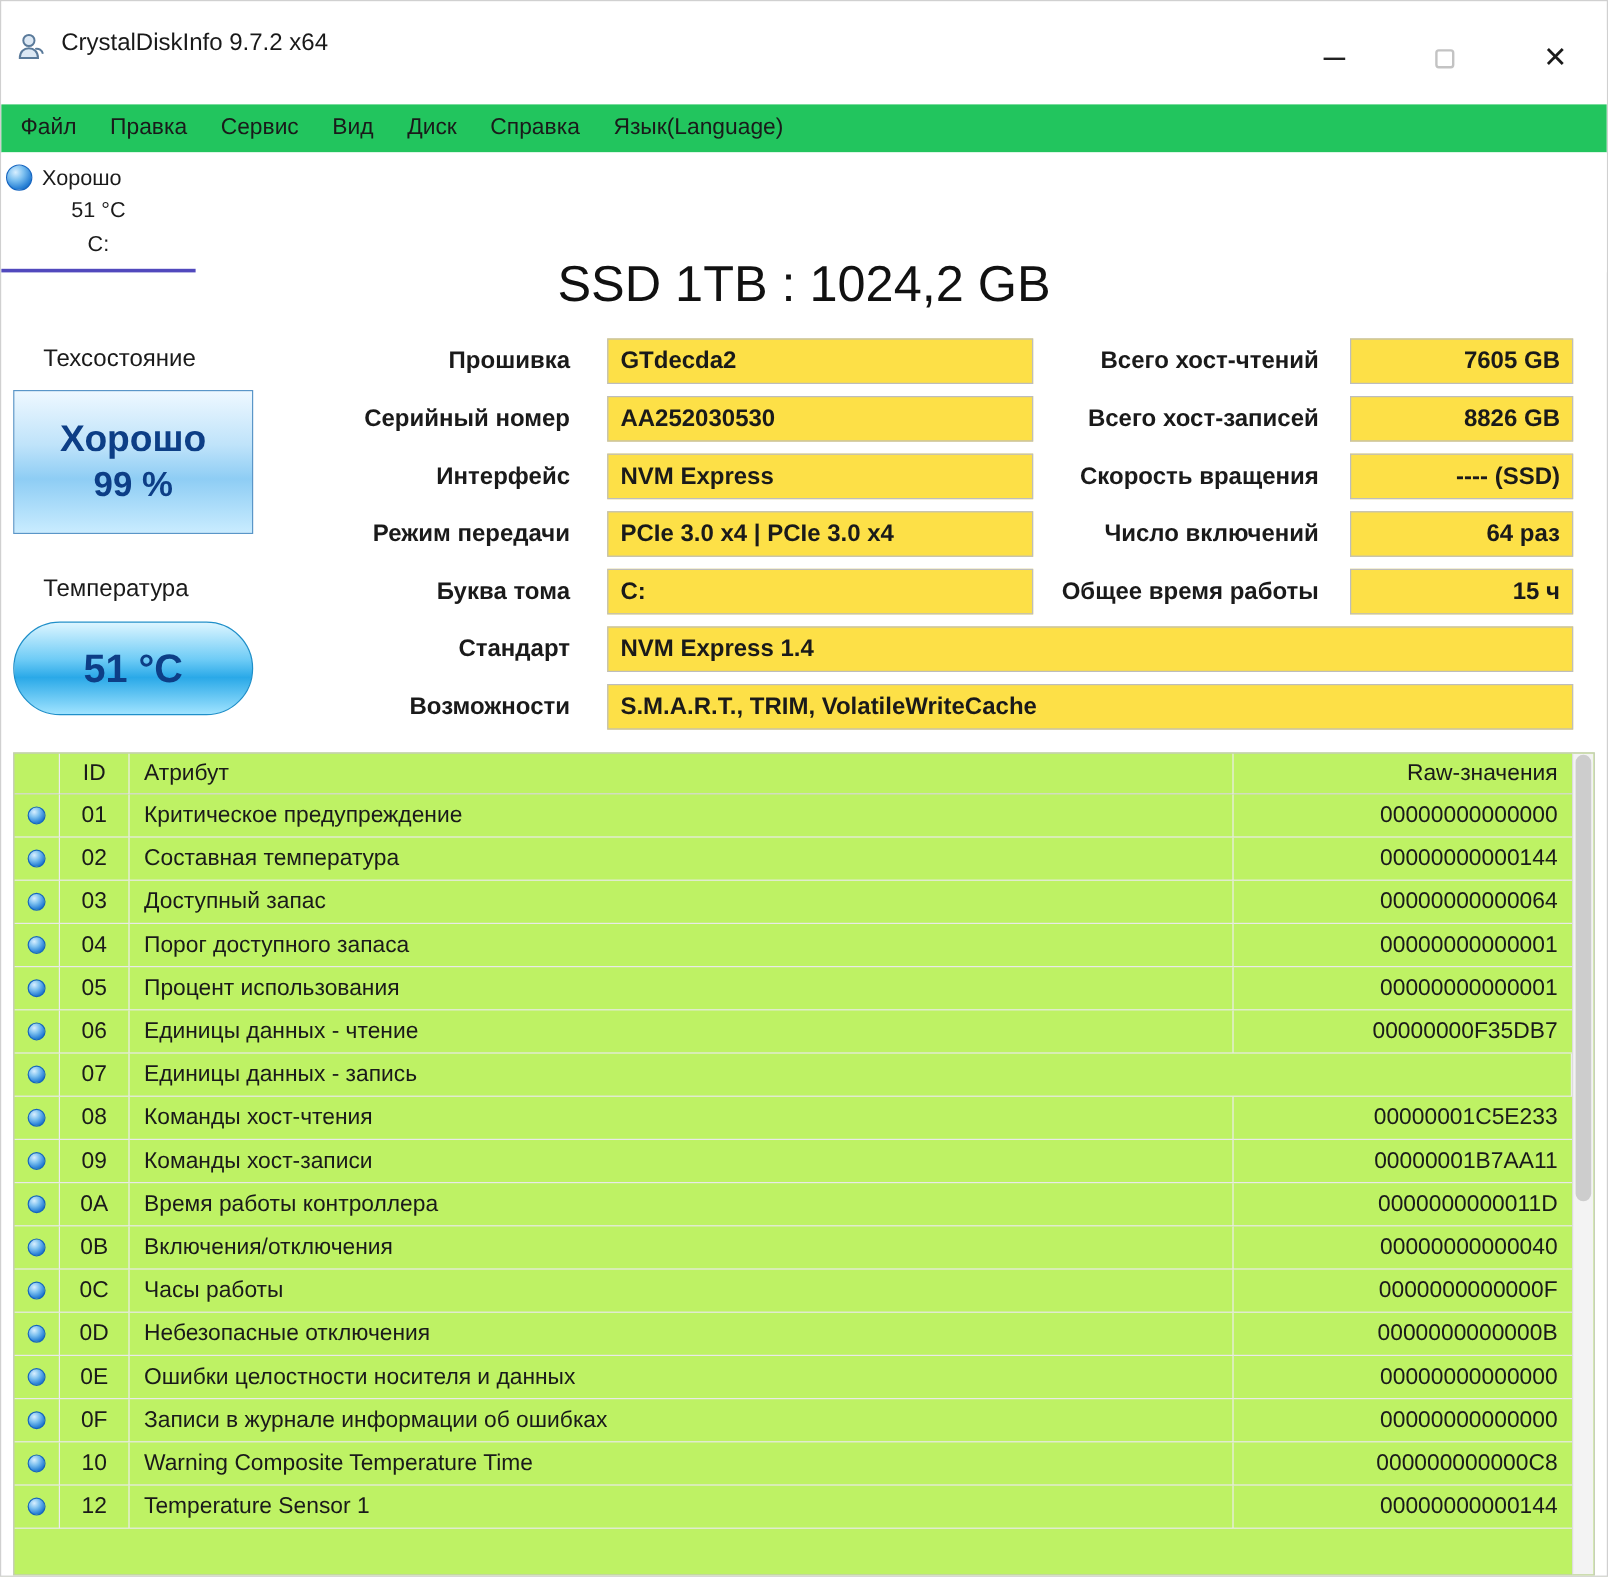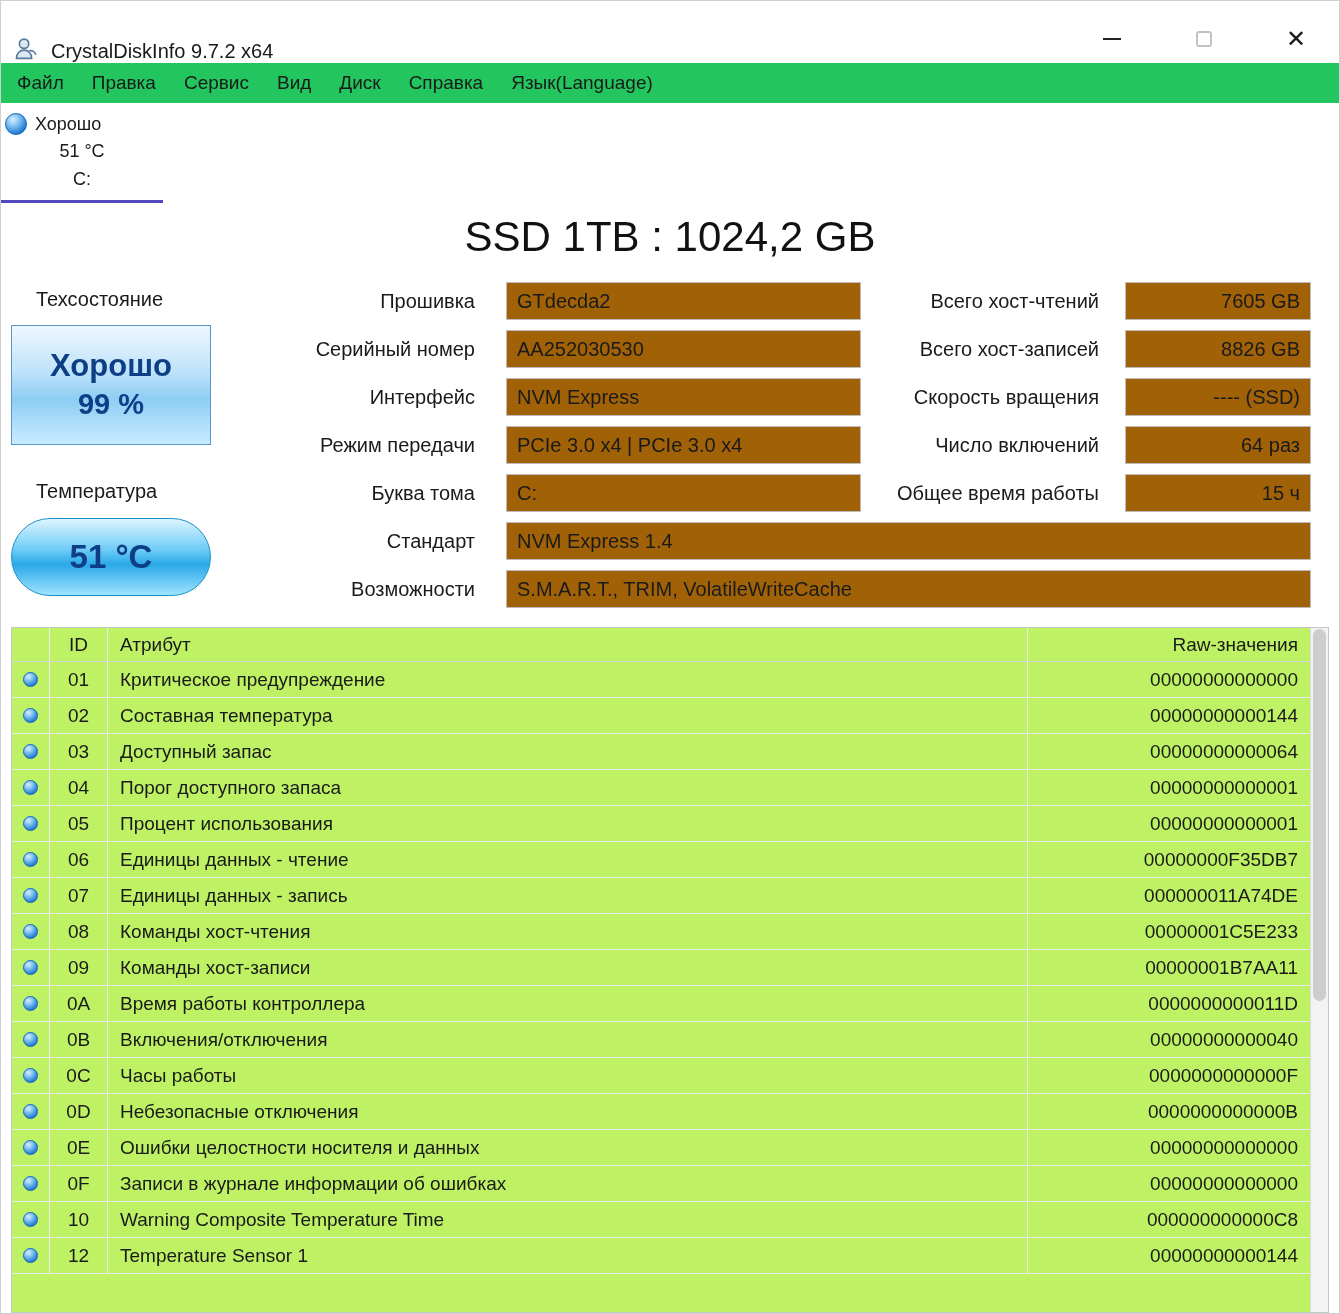--- a/index.html
+++ b/index.html
@@ -10,23 +10,24 @@
     background: #ffffff;
     color: #1a1a1a;
     border: 1px solid #d0d0d0;
     overflow: hidden;
   }
 
   
   .titlebar {
     height: 62px;
     display: flex;
-    align-items: flex-end;
+    align-items: flex-start;
     padding: 0 12px;
     background: #ffffff;
+    margin-top: 24px;
   }
   .app-icon { display: inline-flex; margin-right: 10px; }
   .title-text { font-size: 20px; color: #191919; }
   .win-controls {
     margin-left: auto;
     display: flex;
     align-items: center;
   }
   .win-btn {
     width: 62px; height: 48px;
@@ -130,34 +131,35 @@
   }
   .temp-value { font-size: 33px; font-weight: bold; color: #0d3e86; }
 
   
   .info-grid {
     position: absolute;
     left: 218px; top: 276px; right: 20px;
     display: grid;
     grid-template-columns: 272px 378px 246px 1fr;
     grid-auto-rows: 48px;
+    font-weight: bold;
   }
   .f-label {
     font-size: 20px;
     text-align: right;
     line-height: 48px;
     padding-right: 16px;
     white-space: nowrap;
     overflow: hidden;
   }
   .f-value {
     height: 38px;
     margin: 5px 8px 5px 15px;
     border: 1px solid #bdbdbd;
-    background: #a16207;
+    background: #fde047;
     font-size: 20px;
     line-height: 36px;
     padding: 0 10px;
     white-space: nowrap;
     overflow: hidden;
   }
   .f-right { text-align: right; margin-left: 10px; }
   .f-wide { grid-column: 2 / -1; }
 
   
@@ -366,21 +368,20 @@
         <div class="col-attr">Единицы данных - чтение</div>
         <div class="col-raw">00000000F35DB7</div>
       </div>
 
       <div class="trow">
         <div class="col-dot">
           <span class="sphere dot"></span>
         </div>
         <div class="col-id">07</div>
         <div class="col-attr">Единицы данных - запись</div>
-        <div class="col-raw">000000011A74DE</div>
       </div>
 
       <div class="trow">
         <div class="col-dot">
           <span class="sphere dot"></span>
         </div>
         <div class="col-id">08</div>
         <div class="col-attr">Команды хост-чтения</div>
         <div class="col-raw">00000001C5E233</div>
       </div>

